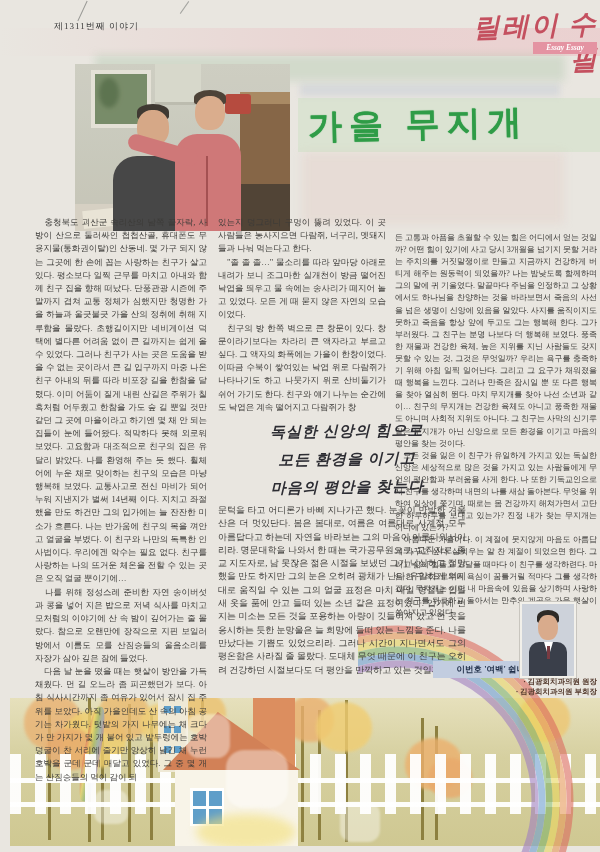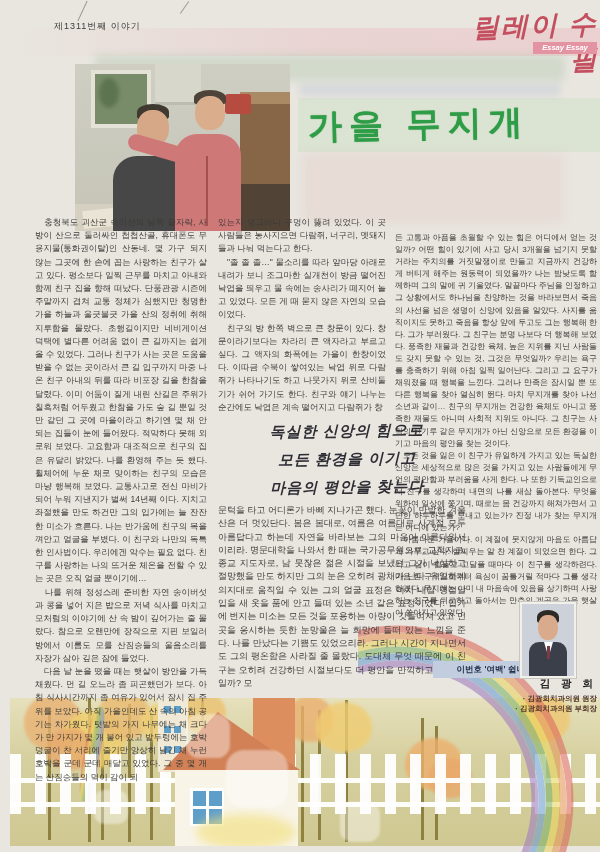--- a/index.html
+++ b/index.html
@@ -1,17 +1,17 @@
 <!DOCTYPE html>
 <html><head>
 <meta charset="utf-8">
 <style>
   html,body{margin:0;padding:0;background:#cfcdc8;}
   .page{position:relative;width:600px;height:852px;margin:0 auto;background:#e9e6e0;overflow:hidden;
-        font-family:Liberation Sans, sans-serif;color:#3a3a3a;}
+        font-family:Liberation Serif, serif;color:#3a3a3a;}
   .abs{position:absolute;}
   .textcol{position:absolute;text-align:justify;word-break:break-all;white-space:pre-wrap;color:#3c3b38;z-index:3;}
   #col1{left:35px;top:216px;width:172px;font-size:8.5px;line-height:13.2px;}
   #col2{left:218px;top:216px;width:168px;font-size:8.5px;line-height:13.2px;}
   #mid{left:218px;top:504px;width:248px;font-size:9px;line-height:13.3px;}
   #rightcol{left:395px;top:232px;width:202px;font-size:8px;line-height:12.1px;}
   #quote{position:absolute;left:226px;top:417px;width:242px;text-align:center;z-index:3;
          font-weight:bold;font-style:italic;color:#2d2d33;font-size:15px;line-height:28px;
          letter-spacing:1px;transform:rotate(-0.8deg);}
   #page-title{position:absolute;left:308px;top:101px;width:286px;z-index:3;font-size:34px;font-weight:bold;
@@ -143,18 +143,17 @@
   <div class="abs" style="left:519px;top:601px;width:56px;height:76px;background:#f2f0ea;border:1px solid #c9c6bf;z-index:4;">
     <div class="abs" style="left:2px;top:2px;right:2px;bottom:2px;background:#cdd2da;"></div>
     <div class="abs" style="left:17px;top:8px;width:22px;height:13px;background:#2e2a26;border-radius:50% 50% 20% 20%;"></div>
     <div class="abs" style="left:18px;top:13px;width:20px;height:25px;background:#d9ab8c;border-radius:45%;"></div>
     <div class="abs" style="left:9px;top:40px;width:38px;height:34px;background:#3a3f4a;border-radius:10px 10px 0 0;"></div>
     <div class="abs" style="left:24px;top:40px;width:9px;height:15px;background:#fff;clip-path:polygon(0 0,100% 0,50% 100%);"></div>
     <div class="abs" style="left:27px;top:44px;width:3px;height:13px;background:#7a3b42;"></div>
   </div>
 
   <div id="author-block">
-    <div id="author-name">김 광 희</div>
     <div class="author-title">· 김광희치과의원 원장</div>
     <div class="author-title">· 김광희치과의원 부회장</div>
   </div>
 
 </div>
 
 </body></html>

